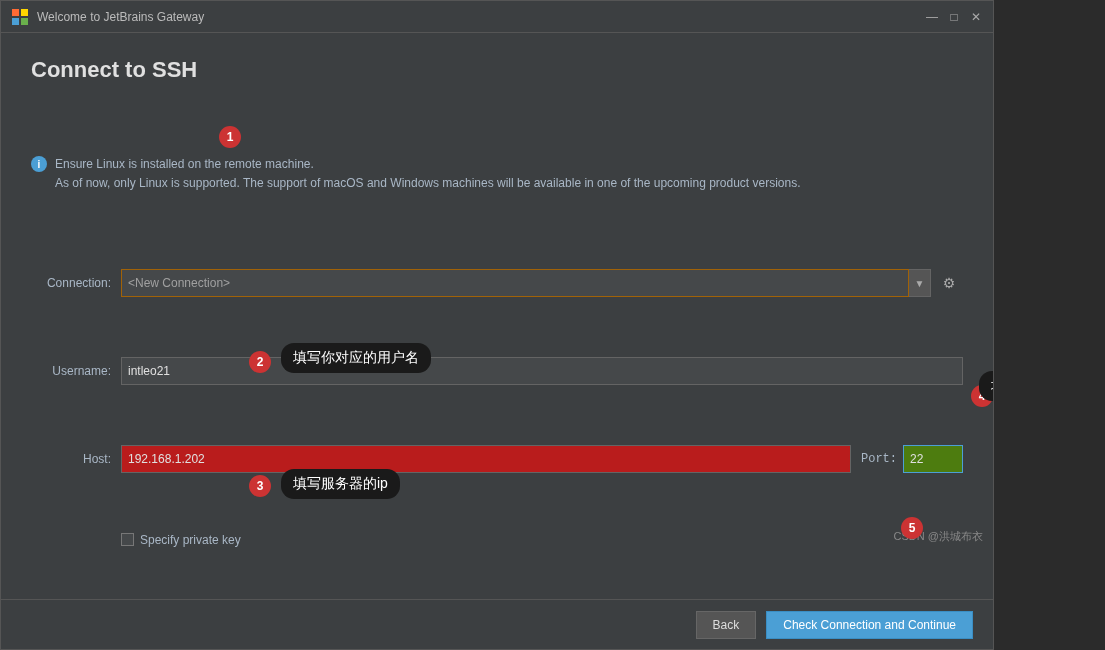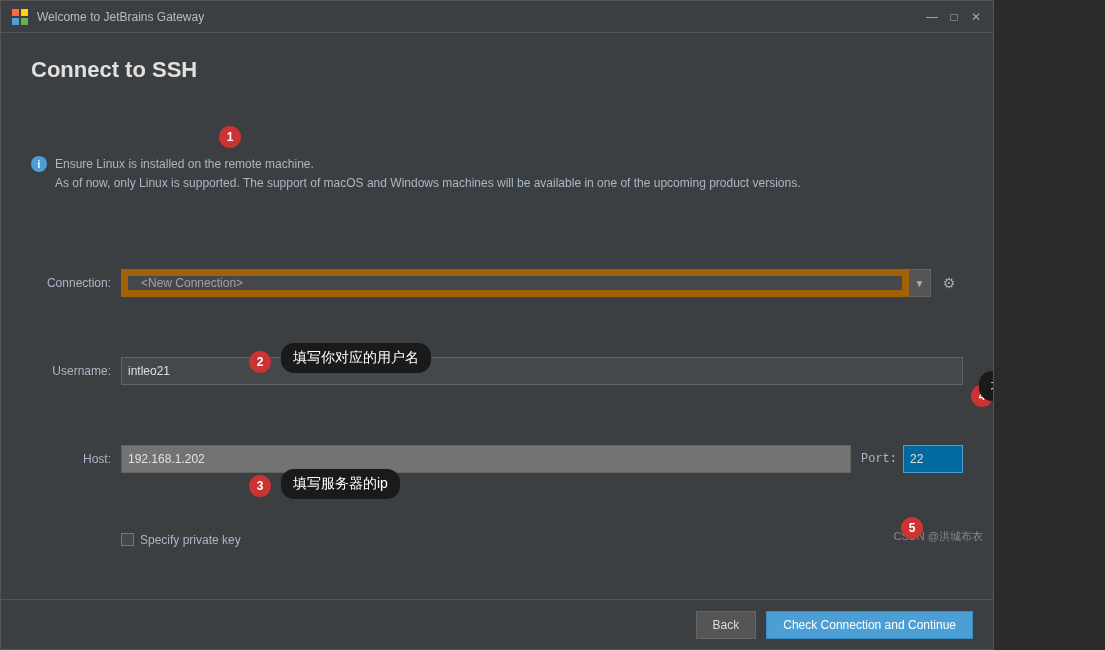--- a/index.html
+++ b/index.html
@@ -152,24 +152,24 @@
     
     .connection-row {
       display: flex;
       align-items: center;
       margin-bottom: 14px;
     }
     .connection-select {
       flex: 1;
       height: 28px;
       background: #45484a;
-      border: 7px solid #a16207;
+      border: 1px solid #a16207;
       color: #a0a0a0;
       font-size: 12px;
-      padding: 0 13px;
+      padding: 0 6px;
       appearance: none;
       cursor: pointer;
       outline: none;
     }
     .dropdown-arrow {
       width: 22px;
       height: 28px;
       background: #555;
       border: 1px solid #646464;
       border-left: none;
@@ -196,38 +196,38 @@
 
     
     .host-row {
       display: flex;
       align-items: center;
       margin-bottom: 14px;
     }
     .host-input {
       flex: 1;
       height: 28px;
-      background: #737373;
+      background: #b91c1c;
       border: 1px solid #646464;
       color: #e0e0e0;
       font-size: 12px;
       padding: 0 6px;
       outline: none;
     }
     .port-label {
       color: #a9b7c6;
       font-size: 12px;
       margin-left: 10px;
       margin-right: 6px;
       font-family: Liberation Mono, monospace;
     }
     .port-input {
       width: 60px;
       height: 28px;
-      background: #0369a1;
+      background: #4d7c0f;
       border: 1px solid #4b9fd5;
       color: #e0e0e0;
       font-size: 12px;
       padding: 8px 6px;
       outline: none;
     }
 
     
     .checkbox-row {
       display: flex;

